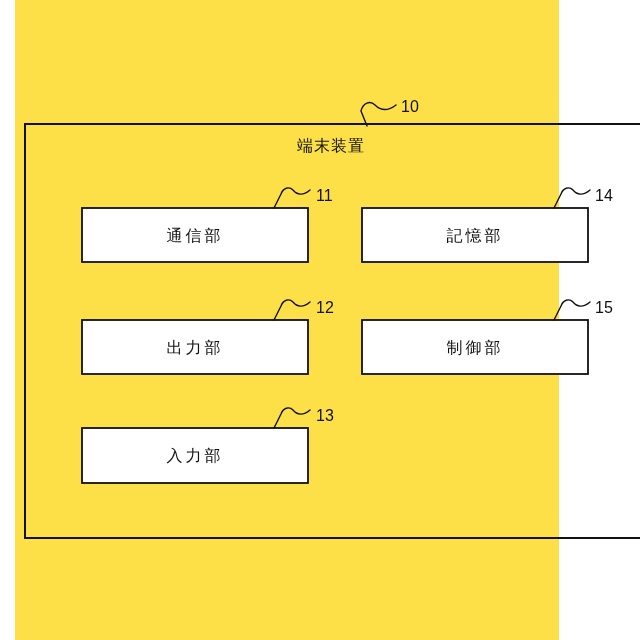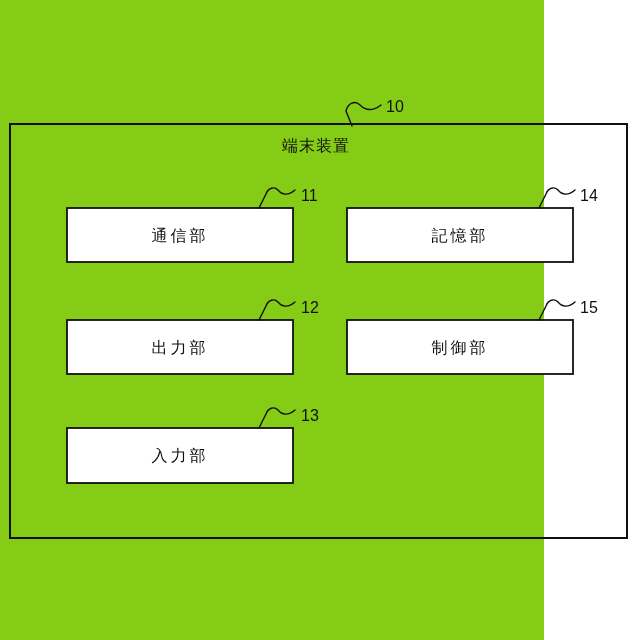--- a/index.html
+++ b/index.html
@@ -8,21 +8,22 @@
     background: #ffffff;
     width: 640px;
     height: 640px;
     overflow: hidden;
     font-family: "Liberation Sans", "DejaVu Sans", sans-serif;
   }
   .stage {
     position: relative;
     width: 544px;
     height: 640px;
-    background: #84cc16;
+    background: #fde047;
+    margin-left: 15px;
   }
   svg { display: block; }
   .frame-rect {
     fill: none;
     stroke: #111111;
     stroke-width: 2;
   }
   .block-rect {
     fill: #ffffff;
     stroke: #111111;

